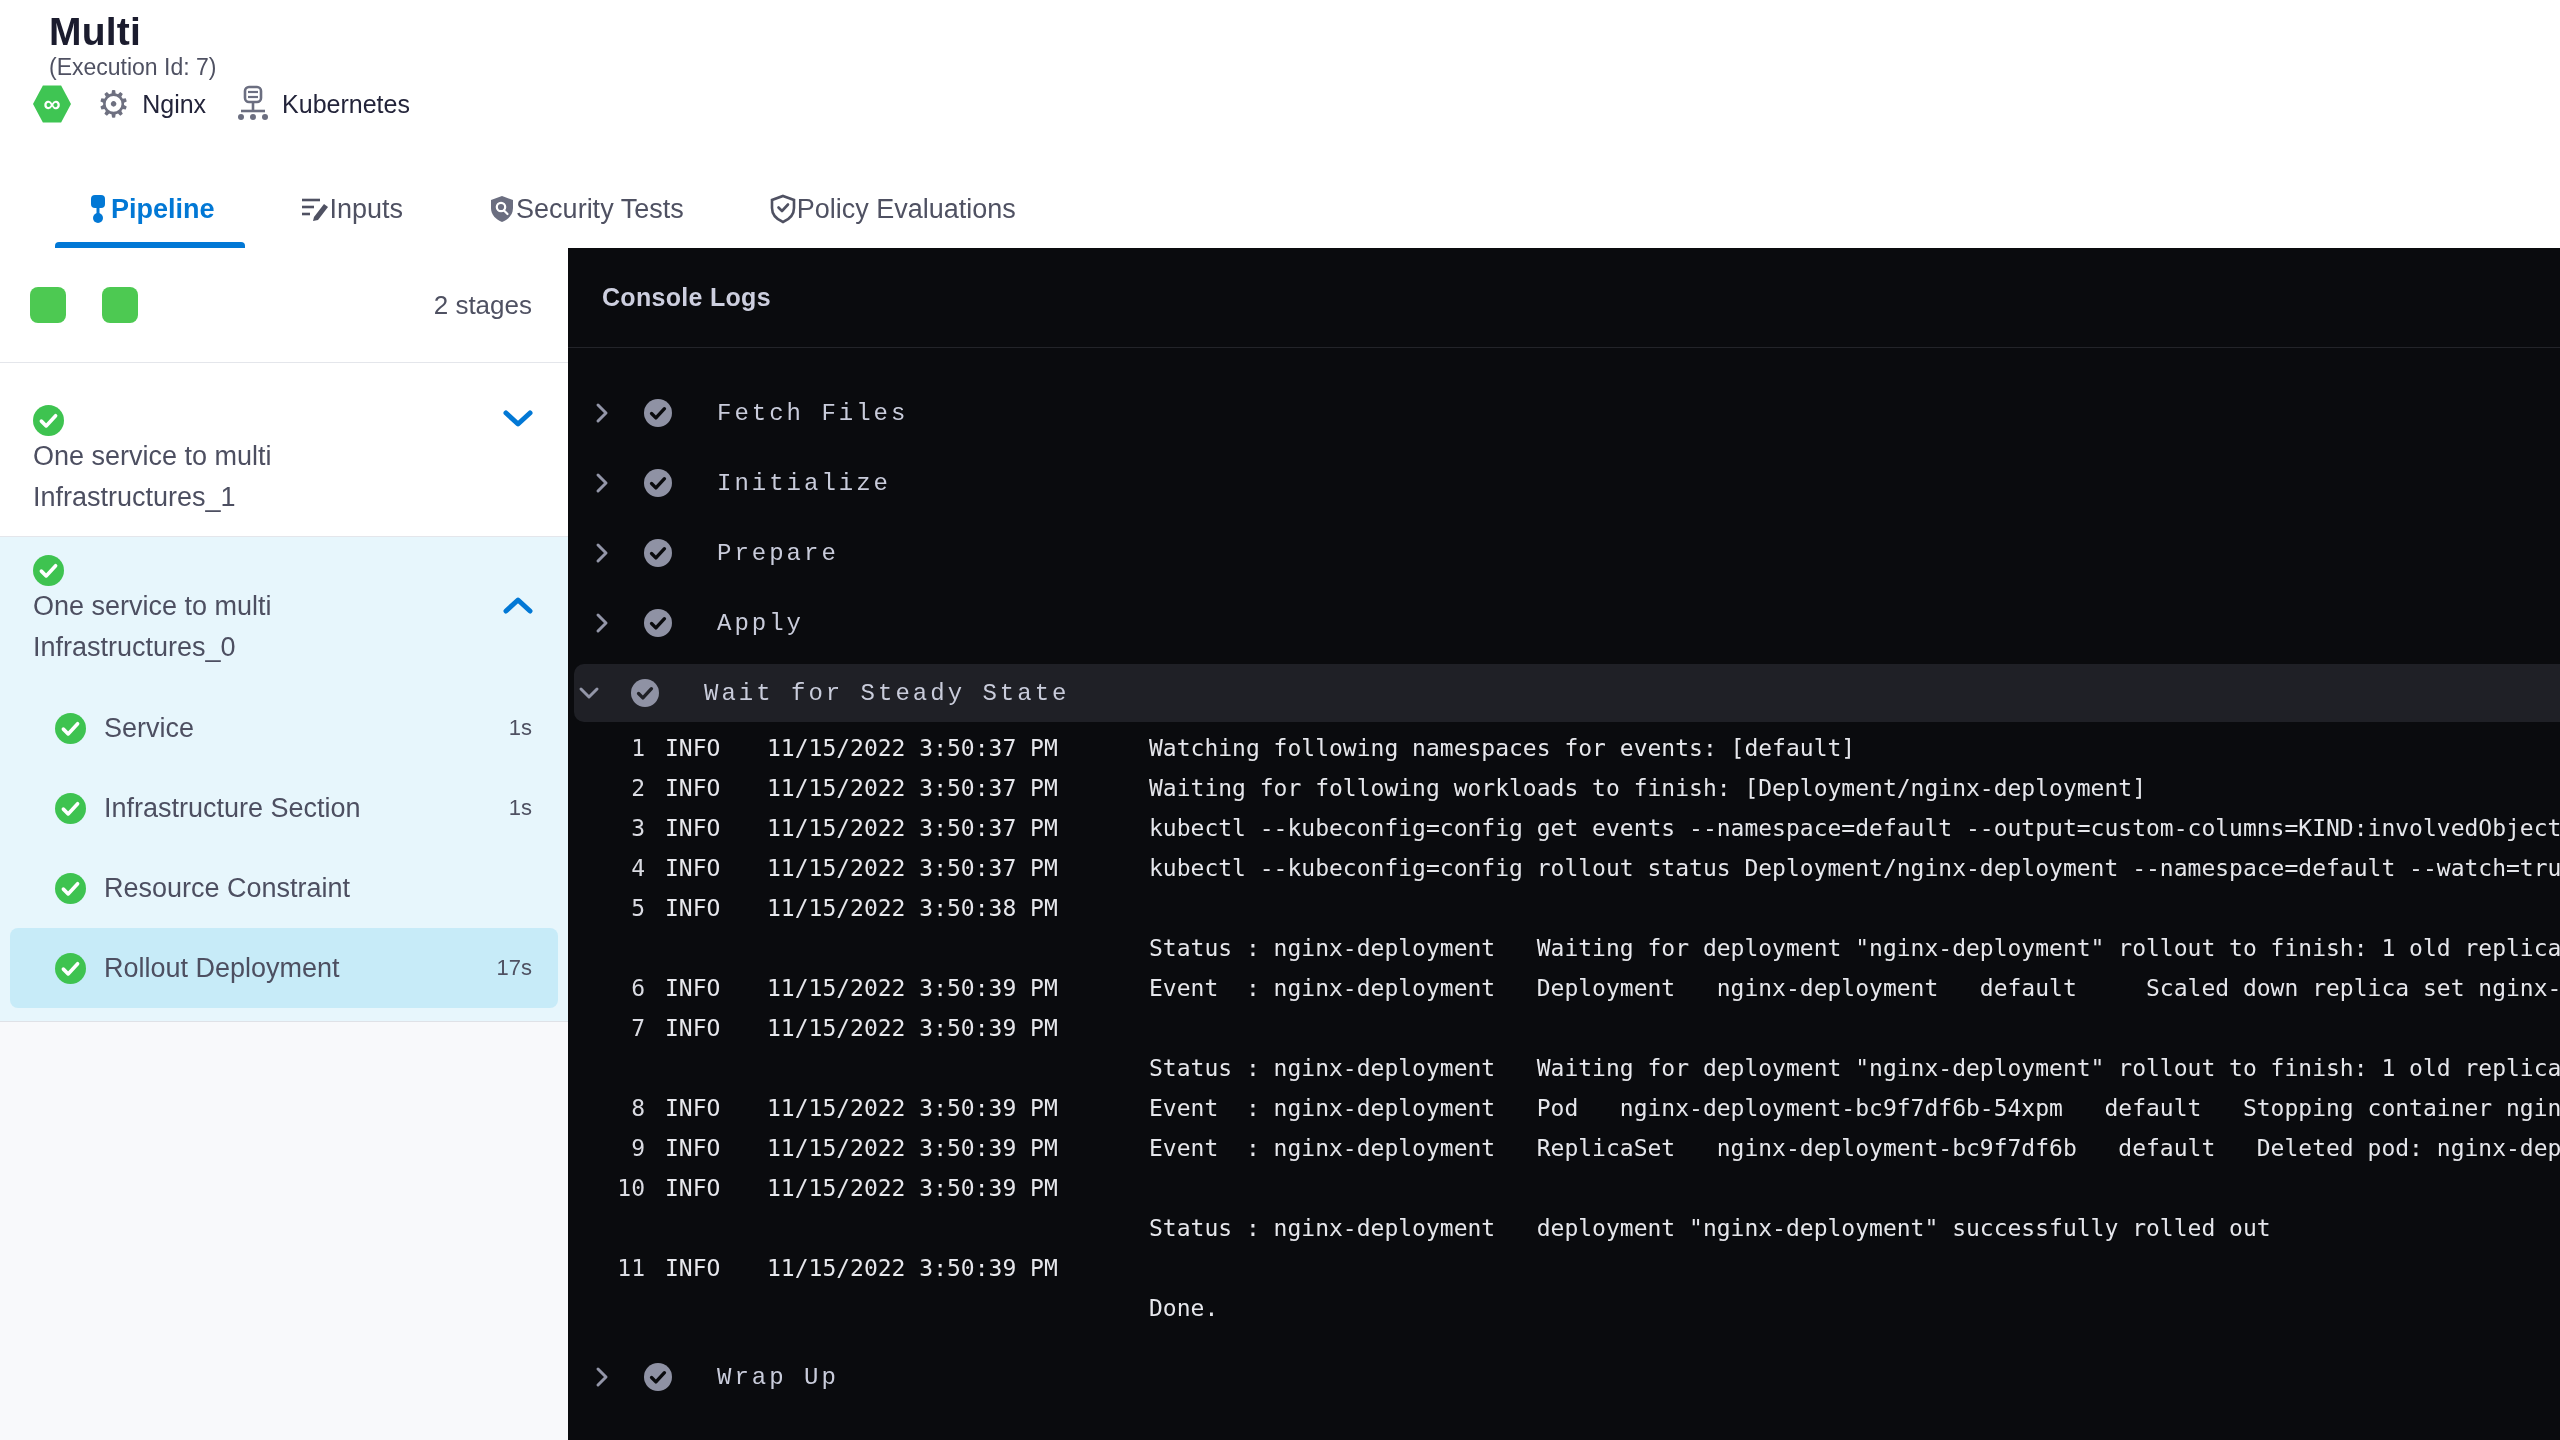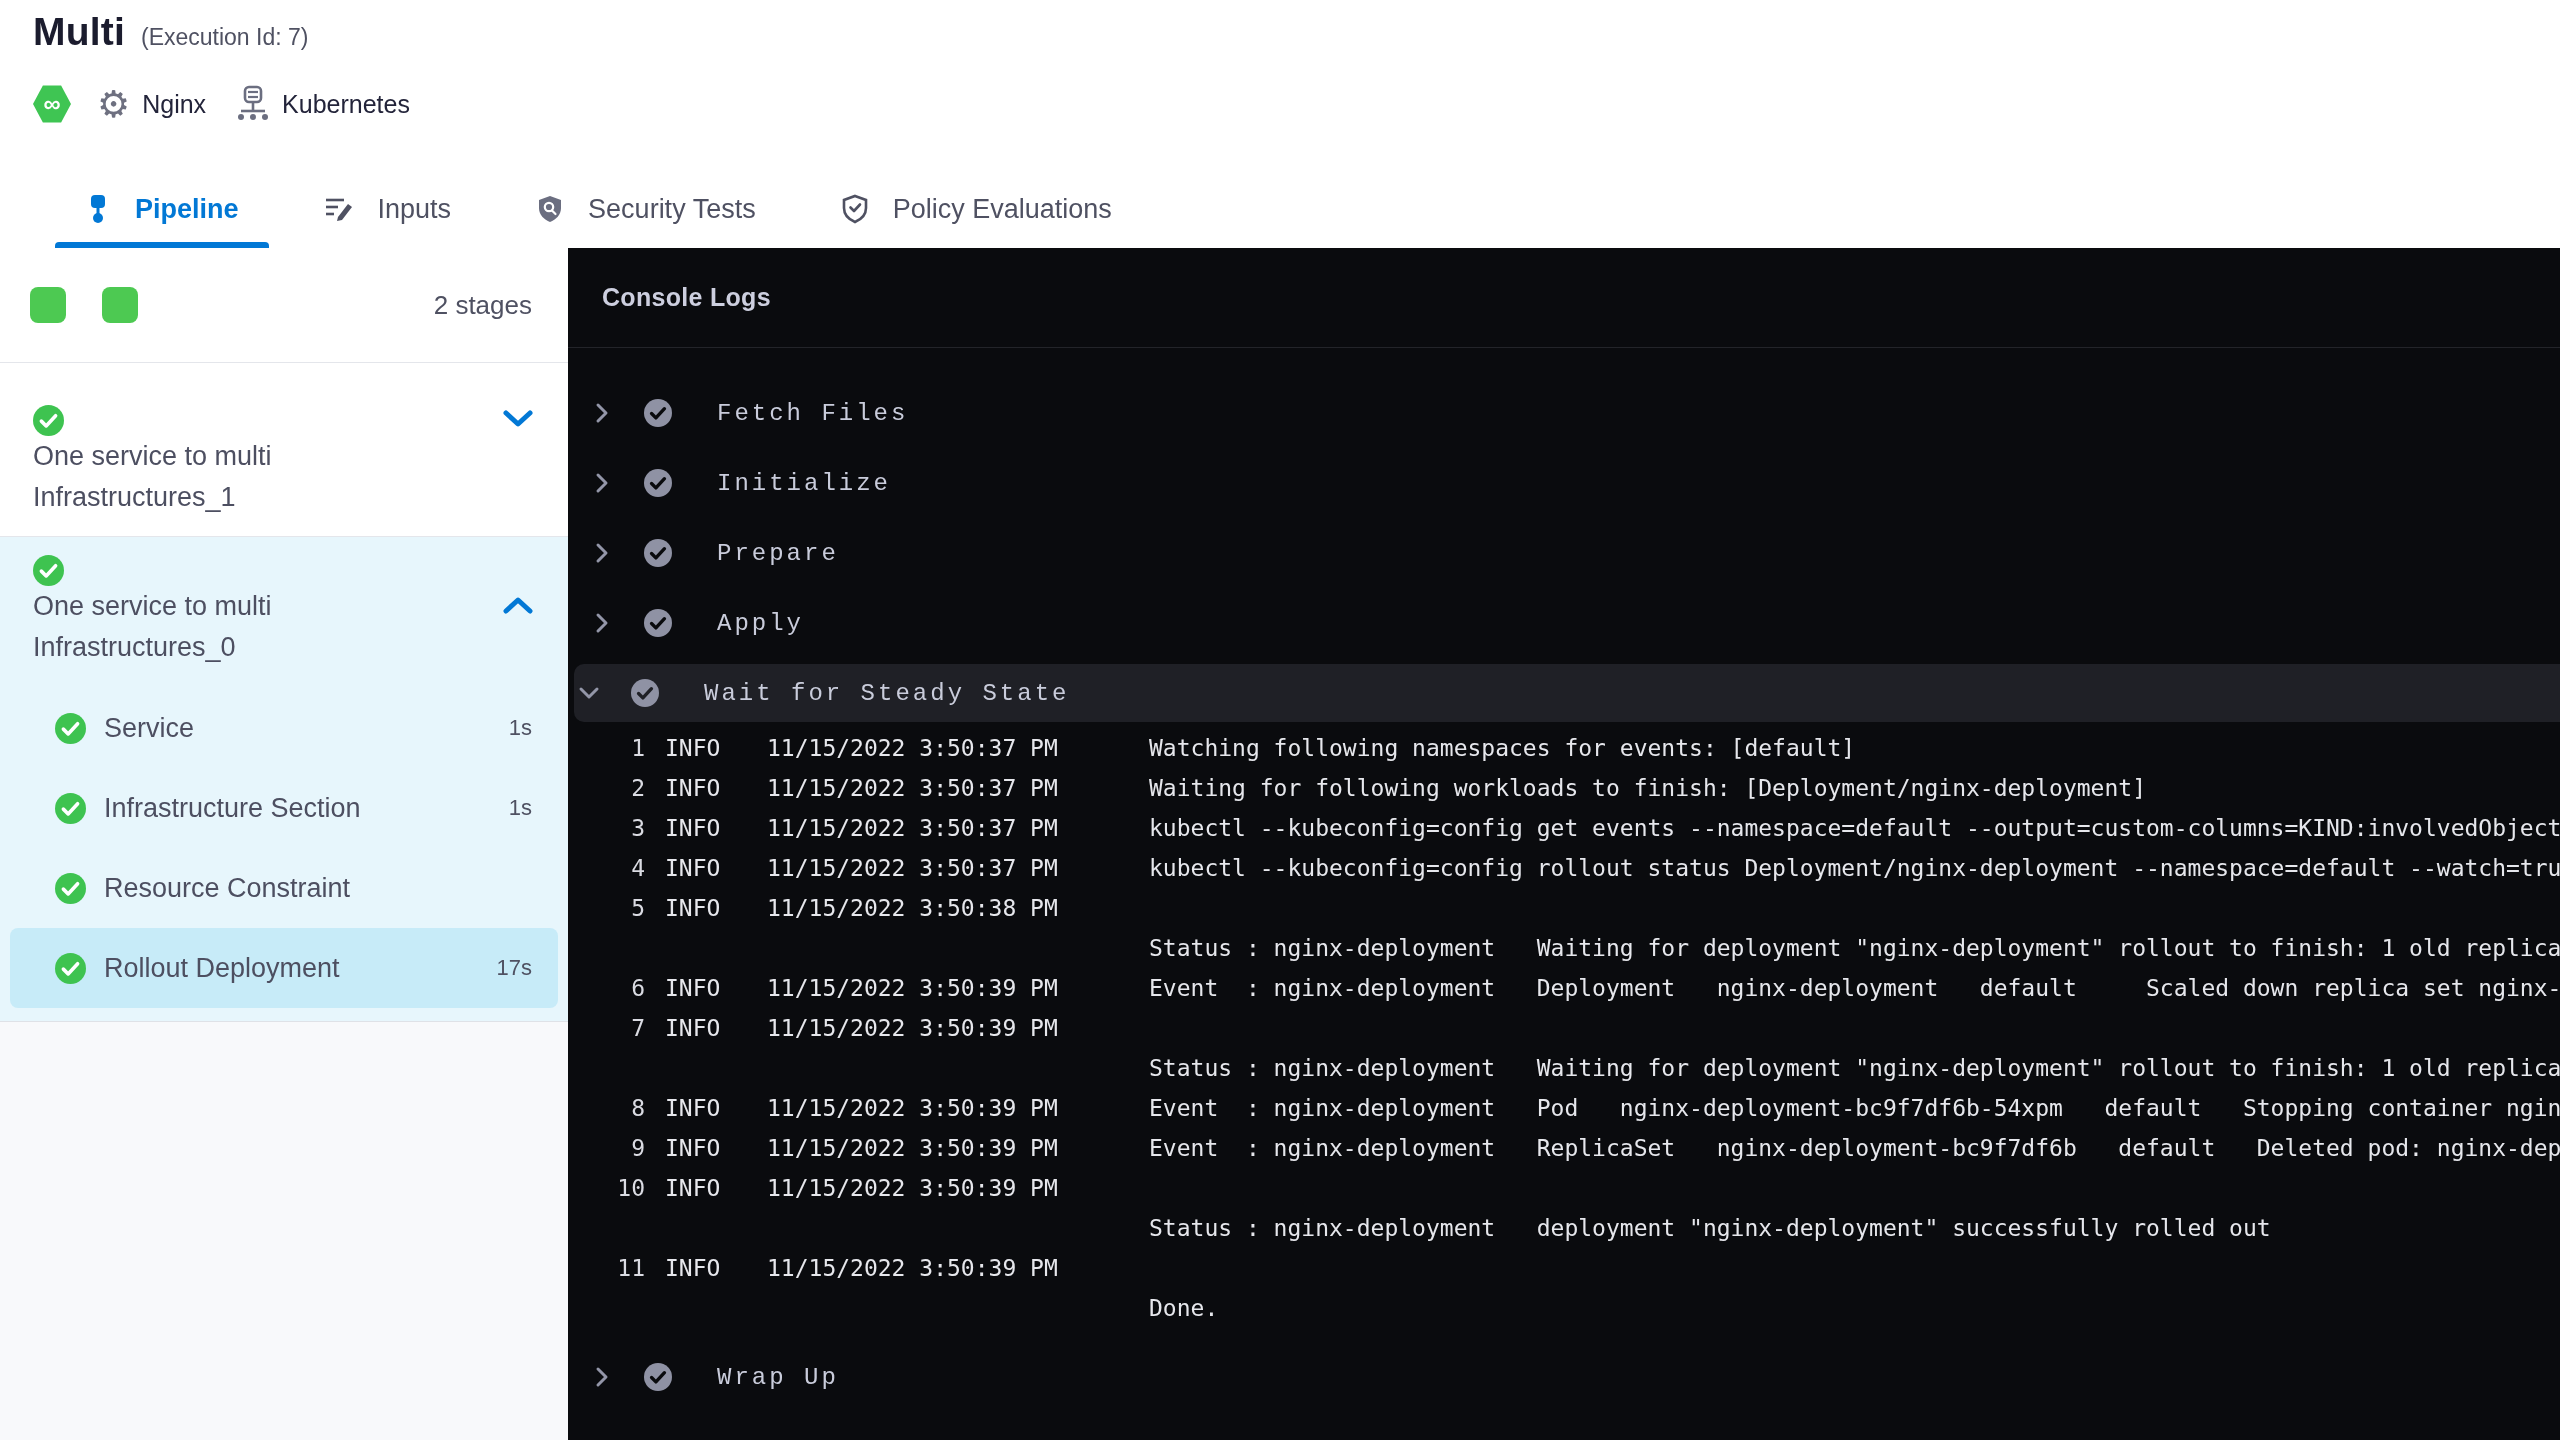--- a/index.html
+++ b/index.html
@@ -1,37 +1,37 @@
 <!DOCTYPE html>
 <html><head>
 <meta charset="utf-8">
 <style>
   * { box-sizing: border-box; margin: 0; padding: 0; }
   html,body { width: 2560px; height: 1440px; overflow: hidden; background:#fff;
               font-family: "Liberation Sans", sans-serif; }
 
   
   .top { position: relative; height: 248px; background: #fff; }
-  .title-row { position: absolute; top: 10px; left: 33px; display: flex; align-items: baseline; }
+  .title-row { position: absolute; top: 10px; left: 33px; display: flex; align-items: baseline; flex-direction: column; }
   .page-title { font-size: 39px; font-weight: bold; color: #1b1c2e; letter-spacing: .2px; }
   .exec-id { margin-left: 16px; font-size: 23px; color: #4f5162; }
 
   .meta-row { position: absolute; top: 78px; left: 33px; height: 52px; display: flex; align-items: center; }
   .hex-icon { width: 38px; height: 40px; background: #3fc553;
               clip-path: polygon(0% 50%, 26% 4%, 74% 4%, 100% 50%, 74% 96%, 26% 96%);
               display: flex; align-items: center; justify-content: center;
               color: #fff; font-size: 24px; font-weight: bold; }
   .gear-glyph { margin-left: 26px; font-size: 37px; color: #6e7080; line-height: 1; }
   .meta-label { margin-left: 12px; font-size: 25px; color: #23243a; }
   .k8s-icon { margin-left: 30px; }
 
   
   .tabs { position: absolute; bottom: 0; left: 0; right: 0; height: 78px;
           display: flex; align-items: stretch; padding-left: 55px; gap: 25px; }
-  .tab { position: relative; display: flex; align-items: center; gap: 24px;
+  .tab { position: relative; display: flex; align-items: center; gap: 0;
          padding: 0 30px; font-size: 27px; color: #4f5162; cursor: pointer; }
   .tab .ticon { display: flex; }
   .tab.active { color: #0278d5; font-weight: bold; }
   .tab.active::after { content:""; position: absolute; left: 0; right: 0; bottom: 0;
                        height: 6px; border-radius: 4px 4px 0 0; background: #0278d5; }
 
   
   .content { display: flex; height: 1192px; }
 
   

